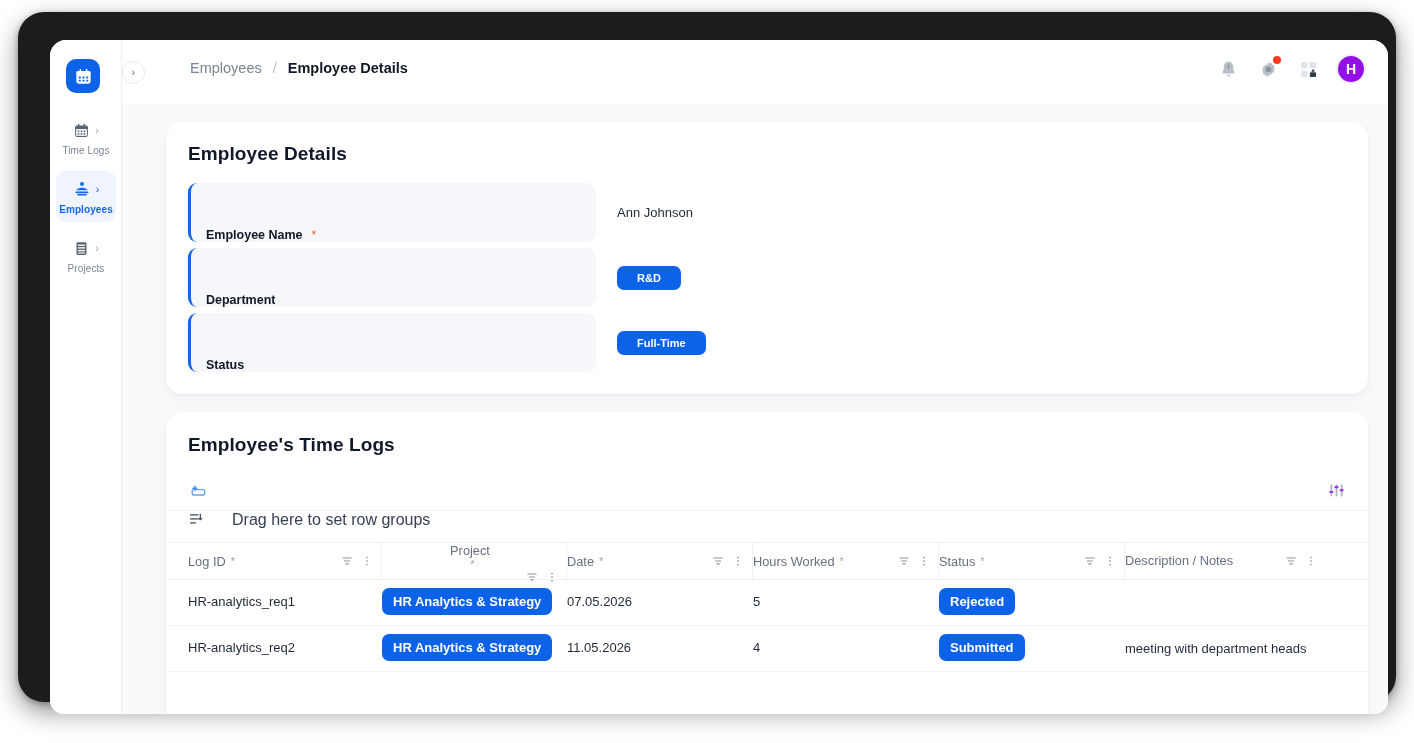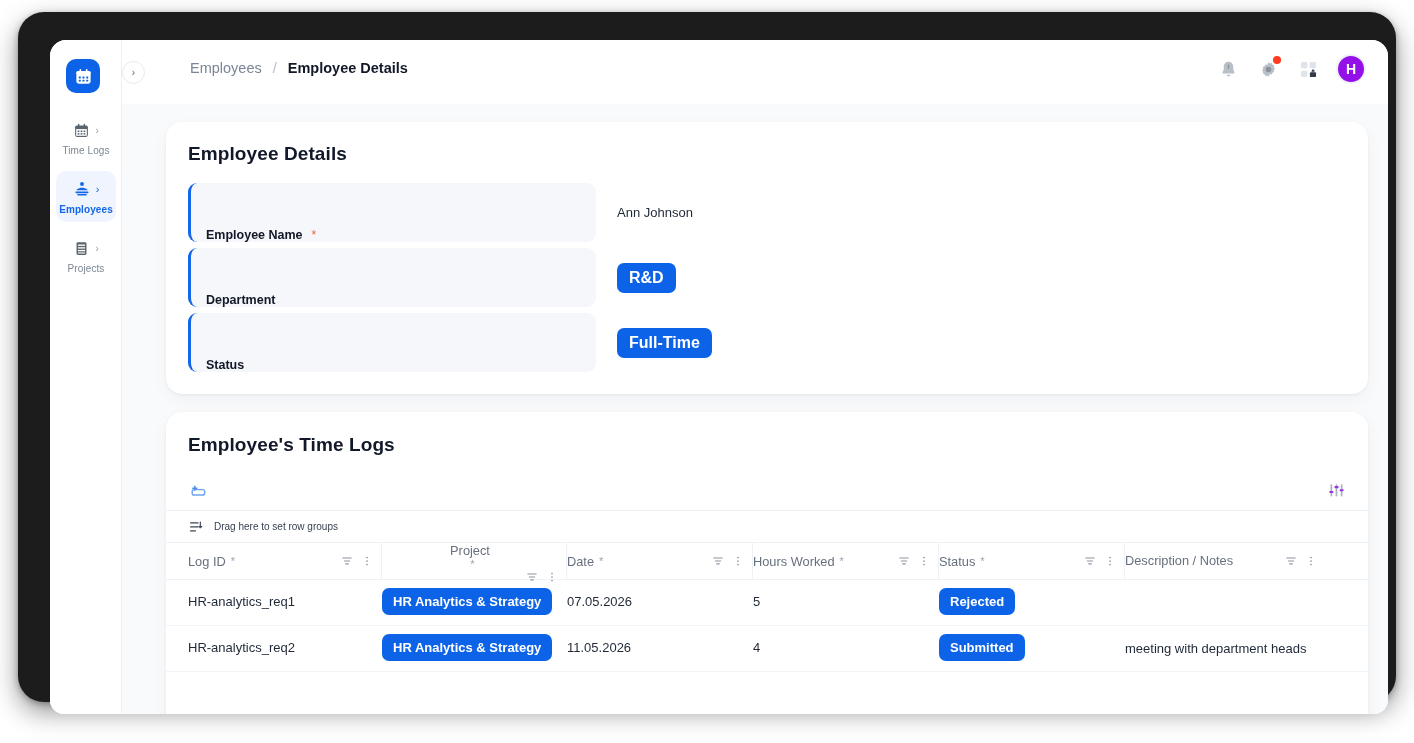--- a/index.html
+++ b/index.html
@@ -146,44 +146,44 @@
   }
   .field-label { font-size: 12.5px; font-weight: 700; color: #111827; }
   .req-star { color: #f2603c; font-size: 12px; margin-left: 9px; }
   .field-value {
     margin-left: 21px;
     font-size: 13px; color: #1f2937;
   }
   .pill {
     display: inline-flex; align-items: center; justify-content: center;
     background: #0d63e8; color: #ffffff;
-    font-size: 16px; font-weight: 700;
+    font-size: 11px; font-weight: 700;
     border-radius: 7px;
-    padding: 6px 12px;
+    padding: 6px 20px;
     cursor: pointer;
   }
   .pill.value-pill { margin-left: 21px; }
 
   
   #timelogs-card { margin-top: 18px; padding: 22px 0 0 0; height: 330px; }
   #timelogs-card .card-title { margin: 0 0 0 22px; }
 
   .grid-toolbar {
     display: flex; align-items: center; justify-content: space-between;
     padding: 24px 22px 10px 22px;
   }
   .icon-btn { cursor: pointer; display: flex; align-items: center; }
 
   .rowgroup-bar {
-    display: flex; align-items: center; gap: 10px;
+    display: flex; align-items: flex-start; gap: 28px;
     height: 33px;
     padding: 0 22px;
     border-top: 1px solid #eef1f5;
     border-bottom: 1px solid #eef1f5;
-    font-size: 10px; color: #374151;
+    font-size: 16px; color: #374151;
   }
 
   .grid-header {
     display: flex; align-items: stretch;
     height: 37px;
     border-bottom: 1px solid #eef1f5;
     padding-left: 22px;
   }
   .hcell {
     display: flex; align-items: center;

